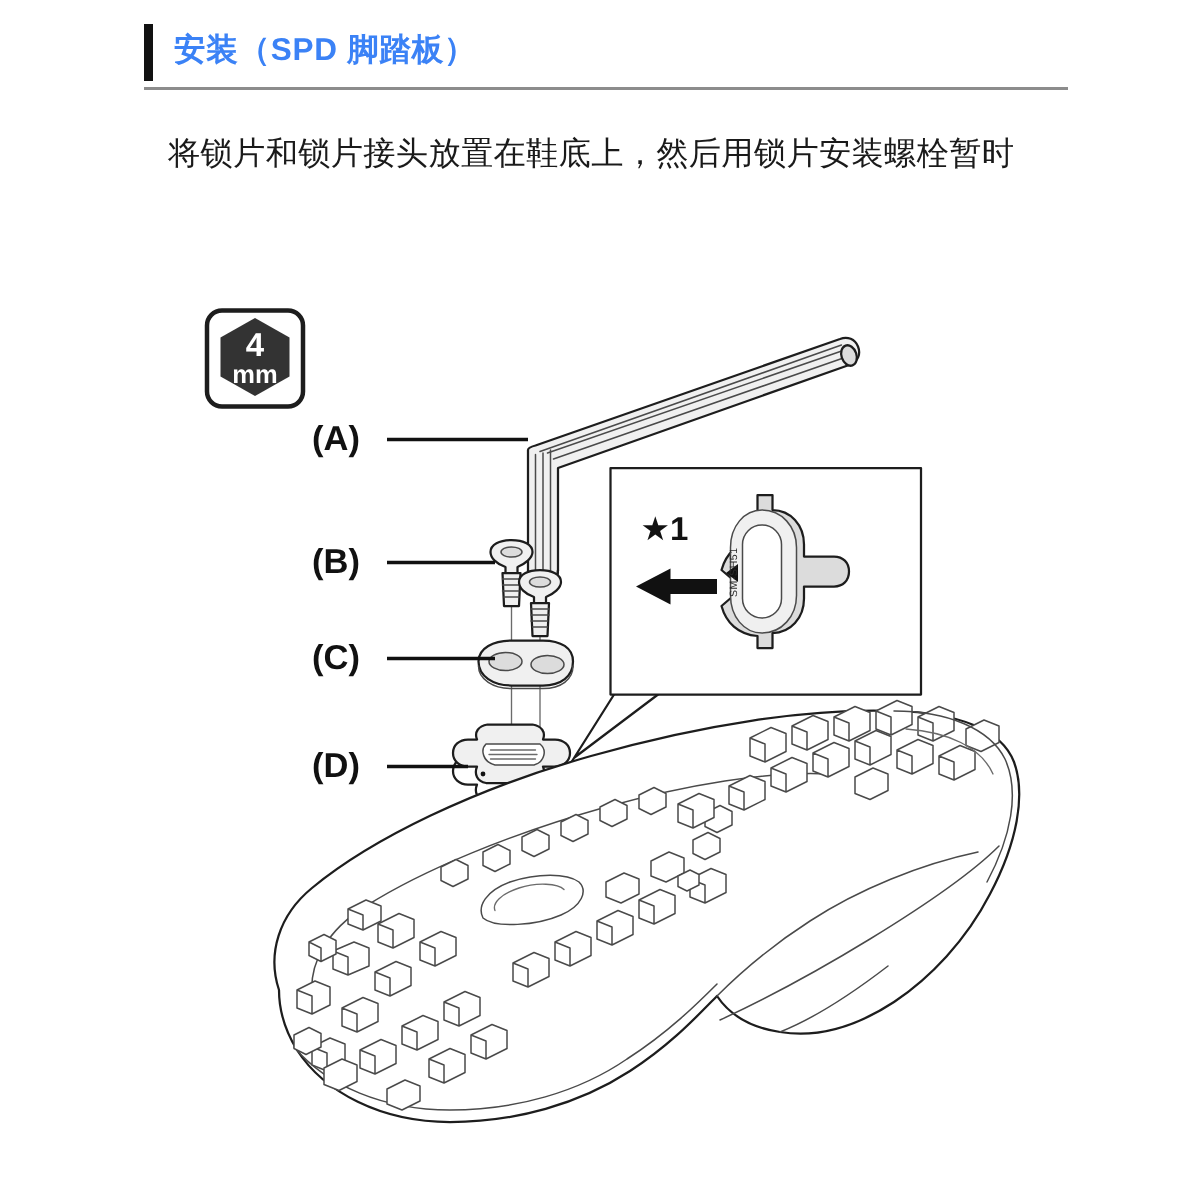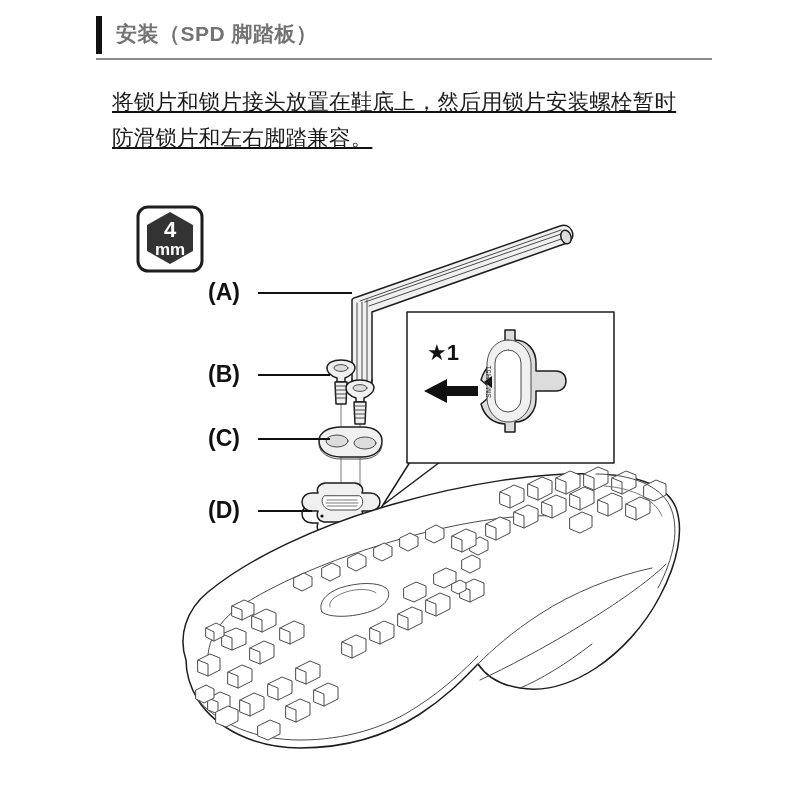--- a/index.html
+++ b/index.html
@@ -34,38 +34,37 @@
   }
   #header-title {
     position: absolute;
     left: 20px;
     top: 3px;
     font-size: 21px;
     font-weight: bold;
     letter-spacing: 0.5px;
     line-height: 34px;
     white-space: nowrap;
-    color: #737373;
+    color: #3b82f6;
   }
   #header-rule {
     position: absolute;
     left: 96px;
     top: 58px;
     width: 616px;
     height: 2px;
     background: #8c8c8c;
   }
 
   
   #body-text {
     position: absolute;
     left: 112px;
     top: 84px;
     width: 610px;
-    text-decoration: underline;
   }
   .body-line {
     font-size: 21.5px;
     line-height: 36px;
     color: #1a1a1a;
     letter-spacing: 0.2px;
     white-space: nowrap;
   }
 
   
@@ -138,21 +137,20 @@
 <body>
 
 <div id="header">
   <div id="header-bar"></div>
   <div id="header-title">安装（SPD 脚踏板）</div>
 </div>
 <div id="header-rule"></div>
 
 <div id="body-text">
   <div class="body-line">将锁片和锁片接头放置在鞋底上，然后用锁片安装螺栓暂时</div>
-  <div class="body-line">防滑锁片和左右脚踏兼容。</div>
 </div>
 
 <div id="tool-badge">
   <svg width="68" height="68" viewBox="0 0 68 68">
     <rect x="2" y="2" width="64" height="64" rx="10" ry="10" fill="#ffffff" stroke="#1d1d1d" stroke-width="3"></rect>
     <polygon points="34,7 57,20 57,46 34,59 11,46 11,20" fill="#333333"></polygon>
     <text x="34" y="32" text-anchor="middle" font-family="Liberation Sans, DejaVu Sans, sans-serif" font-size="22" font-weight="bold" fill="#ffffff">4</text>
     <text x="34" y="50" text-anchor="middle" font-family="Liberation Sans, DejaVu Sans, sans-serif" font-size="17" font-weight="bold" fill="#ffffff">mm</text>
   </svg>
 </div>

